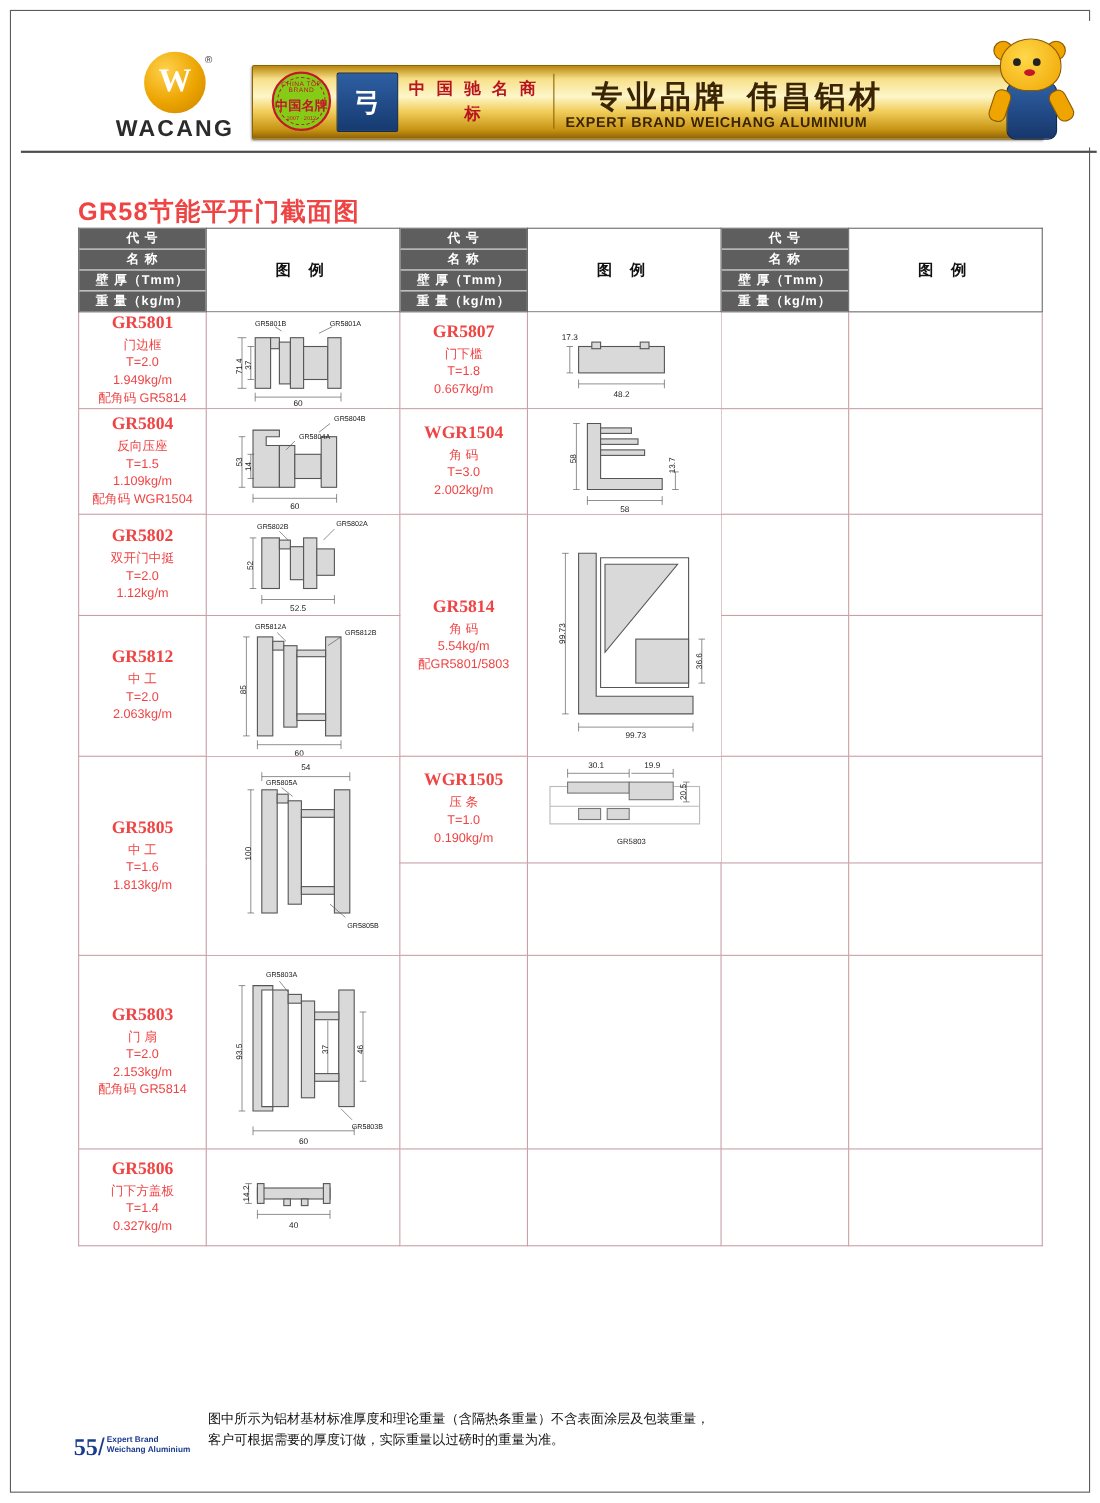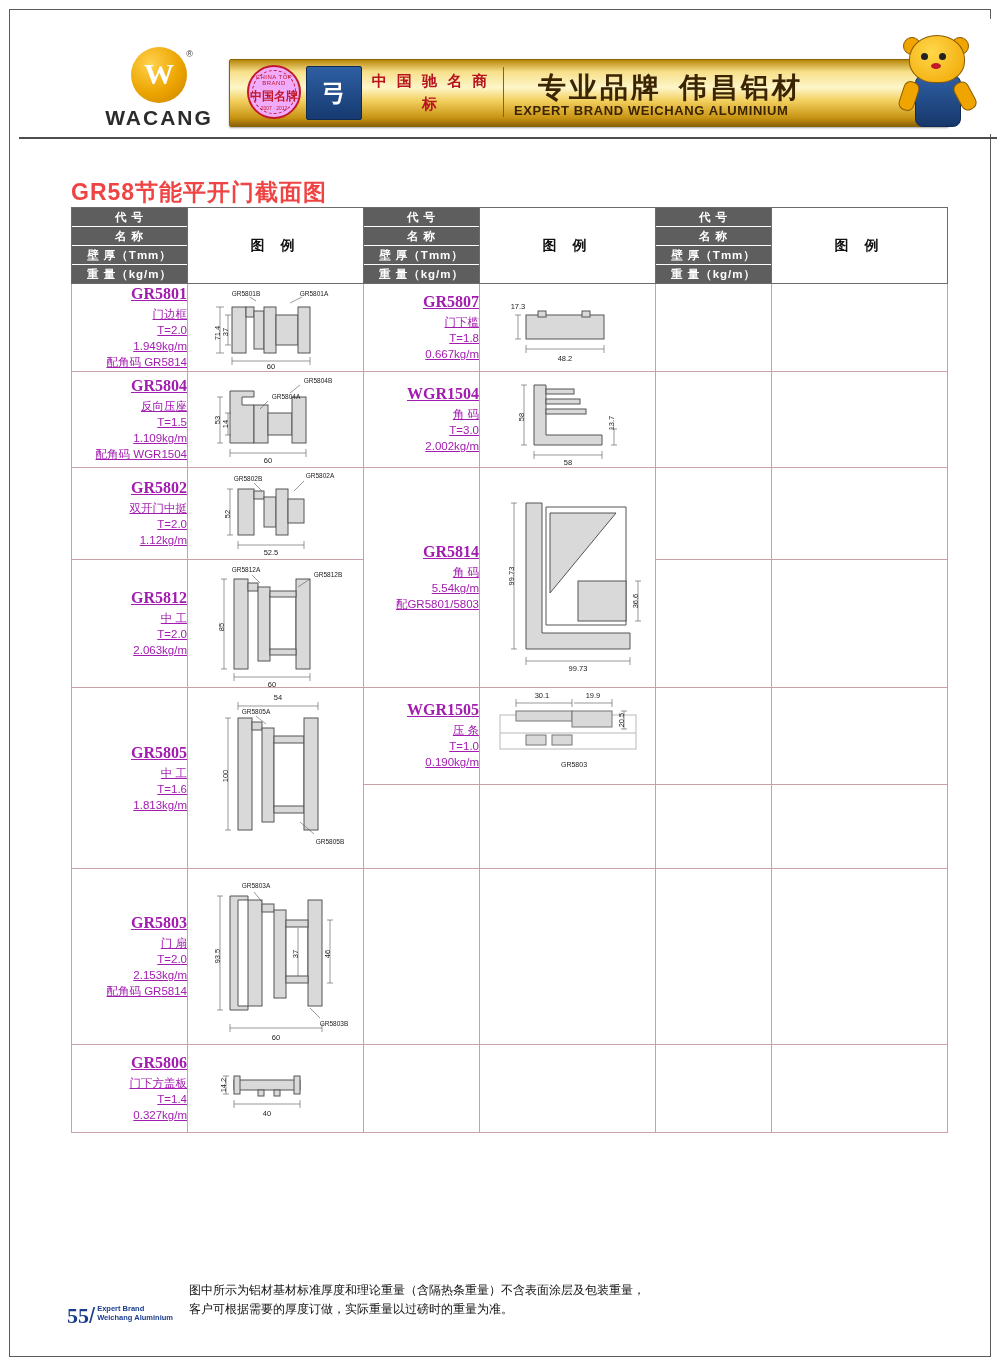--- a/index.html
+++ b/index.html
@@ -49,21 +49,21 @@
   }
   .gold{
     position:absolute;left:210px;top:40px;width:718px;height:66px;
     background:linear-gradient(180deg,#b8860b 0%,#f7e08a 18%,#fdf6c9 42%,#f2cf5d 62%,#c79312 88%,#8e6208 100%);
     border:1px solid #8a6508;
     border-radius:2px;
     box-shadow:0 1px 2px rgba(0,0,0,.35);
   }
   .seal{
     position:absolute;left:228px;top:46px;width:54px;height:54px;border-radius:50%;
-    background:#f0abfc;border:2px solid #c2182a;
+    background:#84cc16;border:2px solid #c2182a;
     box-sizing:border-box;
   }
   .seal .ring{
     position:absolute;left:3px;top:3px;right:3px;bottom:3px;border-radius:50%;
     border:1px dashed #c2182a;
   }
   .seal .t{
     position:absolute;left:0;right:0;top:7px;text-align:center;font-size:6px;color:#c2182a;
     letter-spacing:.5px;
   }
@@ -151,21 +151,21 @@
     background:#5e5e5e;color:#fff;font-size:11.5px;font-weight:bold;
     text-align:center;height:18px;line-height:18px;letter-spacing:1px;
     border-bottom:1px solid #fff;
   }
   .hcell:last-child{border-bottom:none}
   .hwrap{padding:0;}
   .figcell{
     background:#fff;text-align:center;font-size:14px;font-weight:bold;letter-spacing:6px;color:#111;
   }
   .codecell{
-    text-align:right;padding:6px 2px;color:#a21caf;text-decoration:underline;
+    text-align:center;padding:6px 2px;color:#ef4444;
   }
   .codecell .code{
     font-size:16px;font-weight:bold;font-family:"Liberation Serif",serif;margin-bottom:3px;
   }
   .codecell .line{font-size:11.5px;line-height:16px;}
   .drawcell{
     background:#fff;position:relative;
   }
   .drawcell svg{display:block;margin:0 auto;}
   .empty{background:#fff;}

